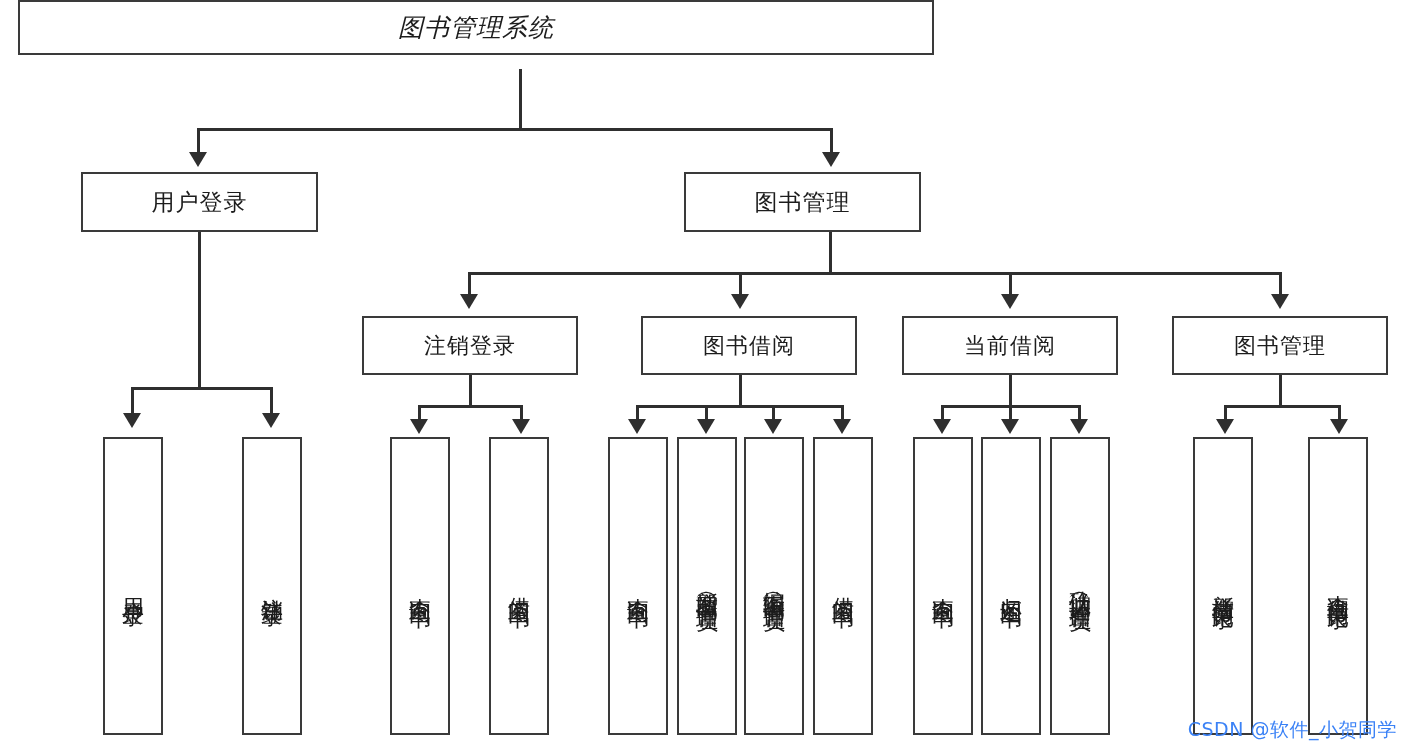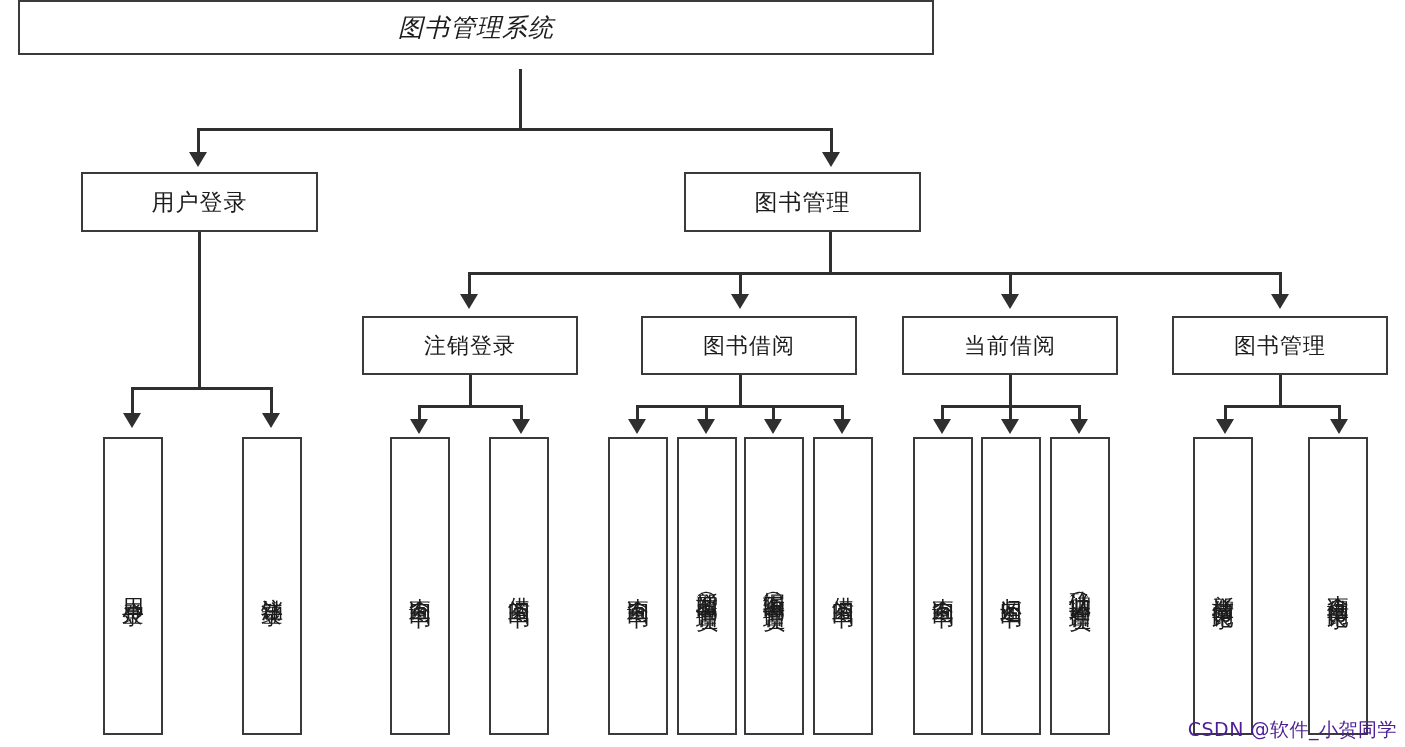--- a/index.html
+++ b/index.html
@@ -72,21 +72,21 @@
     border-right: 9px solid transparent;
     border-top: 15px solid #2f2f2f;
     z-index: 2;
   }
   
   #watermark {
     position: absolute;
     right: 8px;
     bottom: 4px;
     font-size: 19px;
-    color: #4c1d95;
+    color: #3b82f6;
     letter-spacing: 0.5px;
     z-index: 9;
     white-space: nowrap;
     font-family: "DejaVu Sans", "Liberation Sans", sans-serif;
   }
 </style>
 </head>
 <body>
 
 <div id="canvas">

